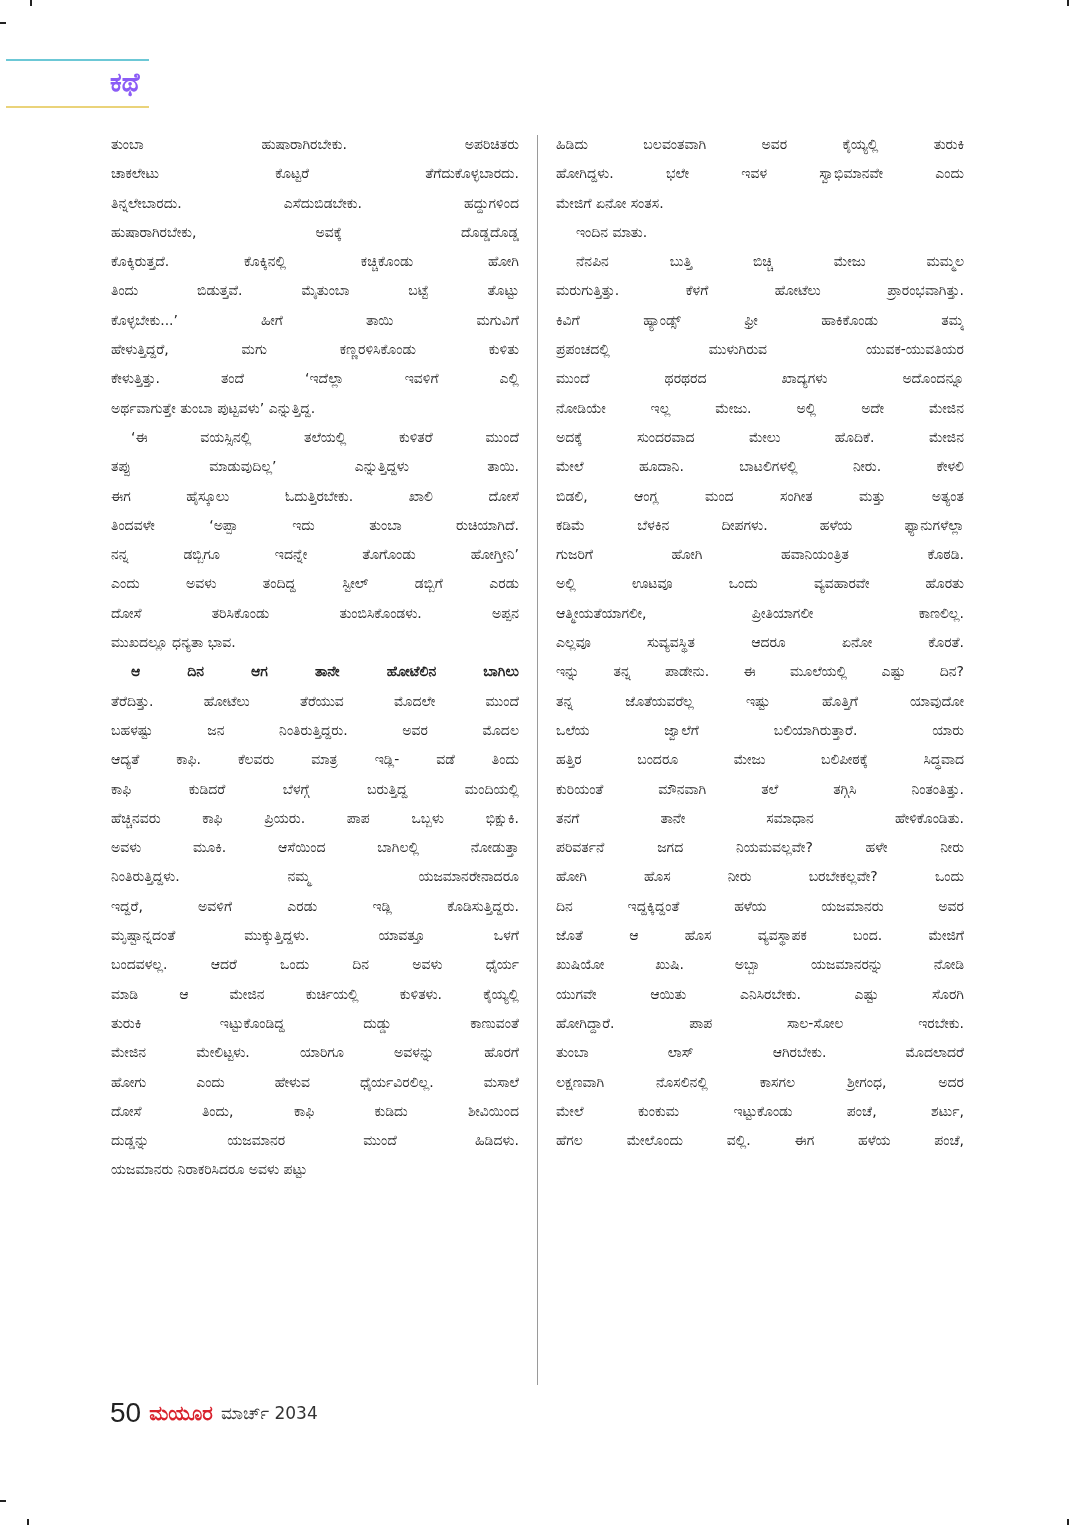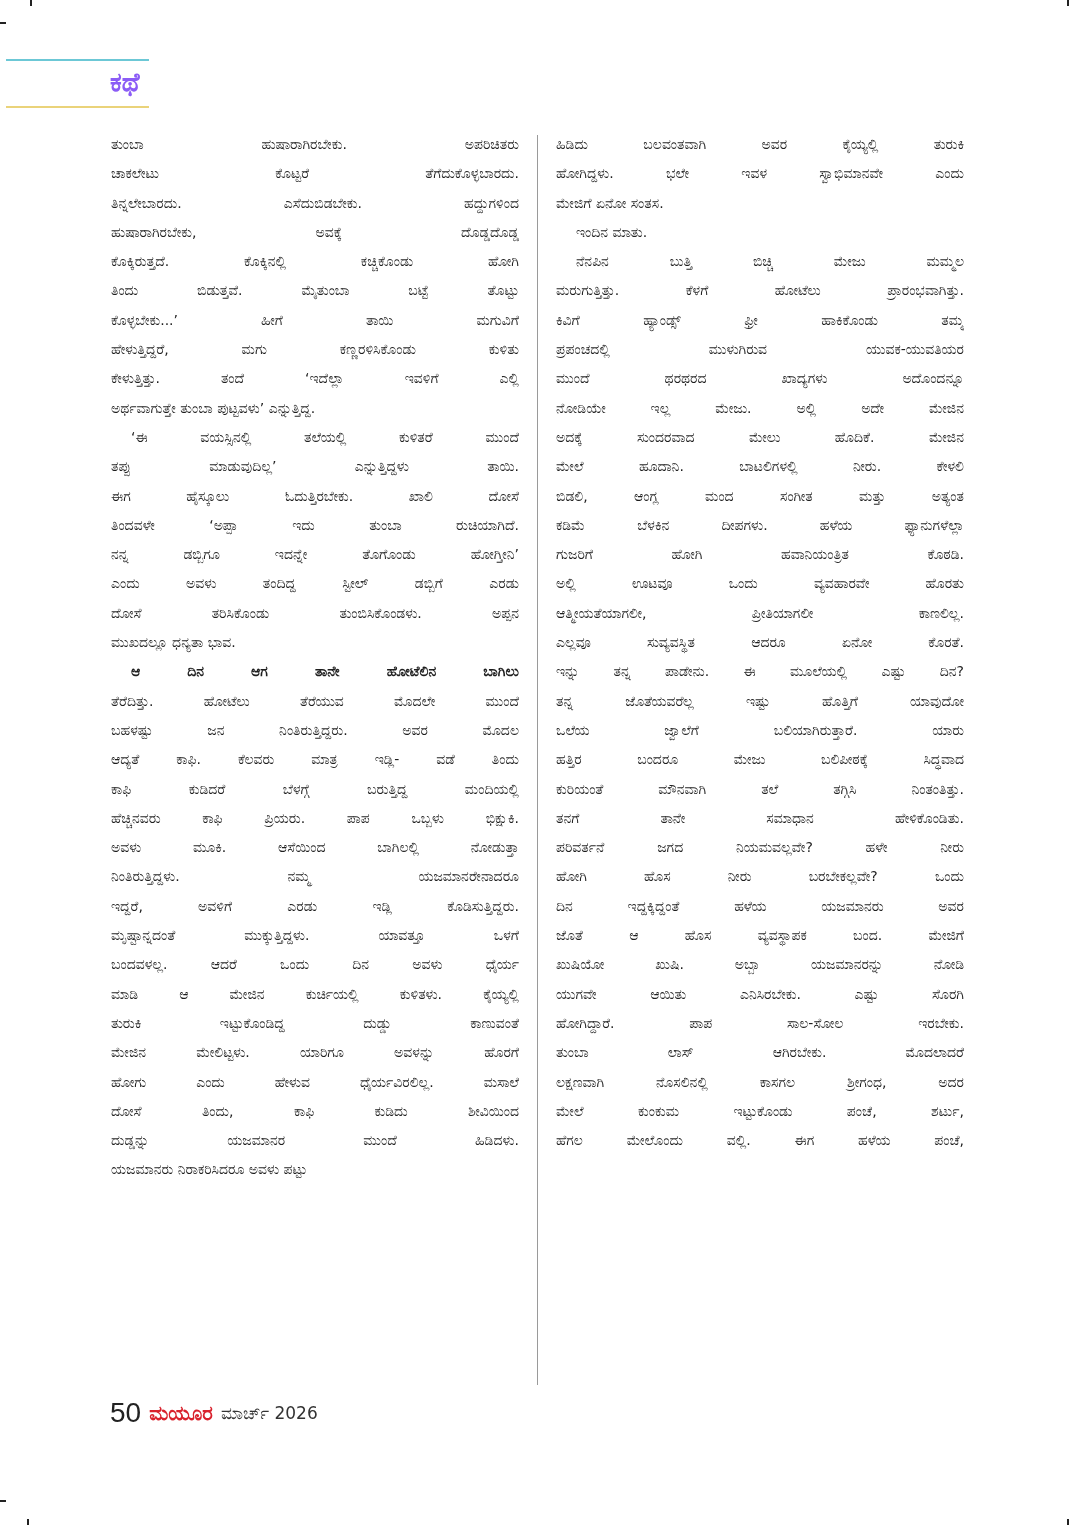--- a/index.html
+++ b/index.html
@@ -119,14 +119,14 @@
       <span class="line">ತುಂಬಾ ಲಾಸ್ ಆಗಿರಬೇಕು. ಮೊದಲಾದರೆ</span>
       <span class="line">ಲಕ್ಷಣವಾಗಿ ನೊಸಲಿನಲ್ಲಿ ಕಾಸಗಲ ಶ್ರೀಗಂಧ, ಅದರ</span>
       <span class="line">ಮೇಲೆ ಕುಂಕುಮ ಇಟ್ಟುಕೊಂಡು ಪಂಚೆ, ಶರ್ಟು,</span>
       <span class="line">ಹೆಗಲ ಮೇಲೊಂದು ವಲ್ಲಿ. ಈಗ ಹಳೆಯ ಪಂಚೆ,</span>
     </div>
   </div>
 
 <div class="footer">
   <span class="page-num">50</span>
   <span class="mag-name">ಮಯೂರ</span>
-  <span class="issue-date">ಮಾರ್ಚ್ 2026</span>
+  <span class="issue-date">ಮಾರ್ಚ್ 2034</span>
 </div>
 
 </body></html>

